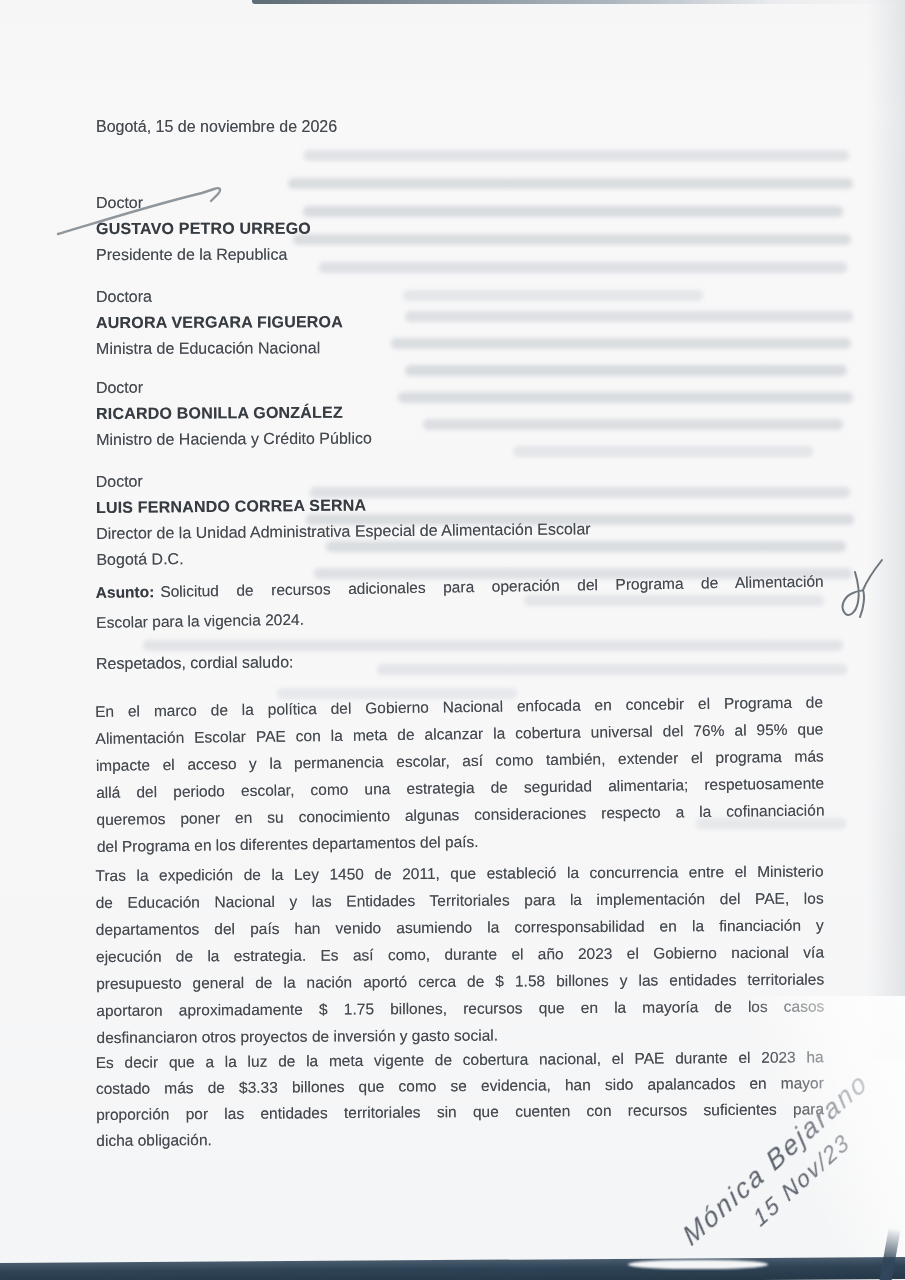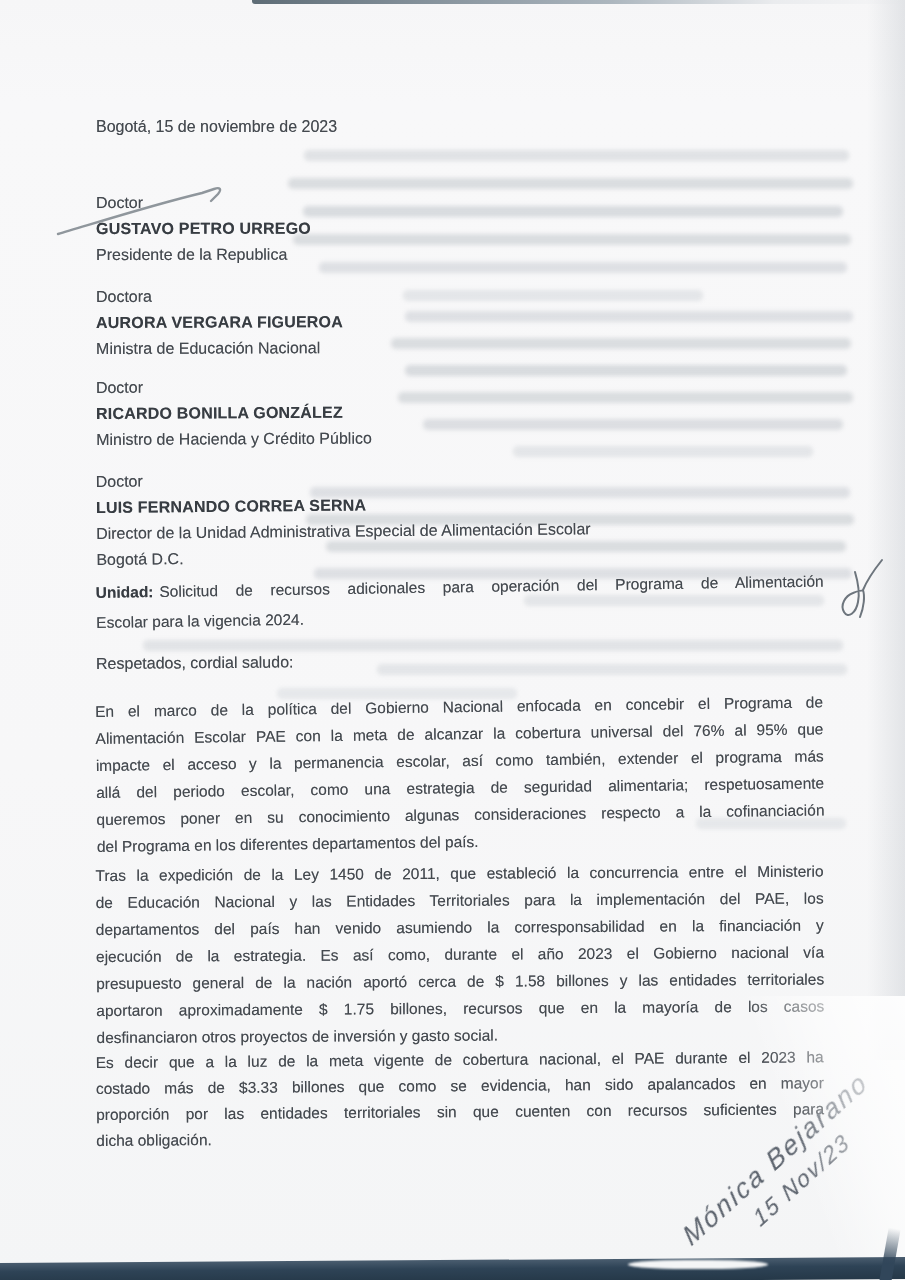--- a/index.html
+++ b/index.html
@@ -84,21 +84,21 @@
   </div>
   <div class="ghost" style="left:132px;top:640px;width:715px;">
     <i style="width:700px;margin-bottom:13px;opacity:.60;margin-right:4px;"></i>
     <i style="width:470px;margin-bottom:13px;opacity:.55;"></i>
     <i style="width:240px;opacity:.45;margin-right:330px;"></i>
   </div>
   <div class="ghost" style="left:688px;top:818px;width:158px;">
     <i style="width:150px;opacity:.45;"></i>
   </div>
 
-  <div class="t" style="top:118px;font-size:16px;">Bogotá, 15 de noviembre de 2023</div>
+  <div class="t" style="top:118px;font-size:16px;">Bogotá, 15 de noviembre de 2026</div>
 
   <div class="t addr" style="top:190px;transform:rotate(-0.1deg);transform-origin:0 50%;">
     <div>Doctor</div>
     <div class="name">GUSTAVO PETRO URREGO</div>
     <div>Presidente de la Republica</div>
   </div>
 
   <div class="t addr" style="top:284px;transform:rotate(-0.2deg);transform-origin:0 50%;">
     <div>Doctora</div>
     <div class="name">AURORA VERGARA FIGUEROA</div>
@@ -117,21 +117,21 @@
     <div>Director de la Unidad Administrativa Especial de Alimentación Escolar</div>
     <div>Bogotá D.C.</div>
   </div>
 
   <svg class="mark-svg" style="left:830px;top:552px;" width="70" height="90" viewBox="0 0 70 90">
     <path d="M52,8 C44,18 38,26 33,38 M25,20 C28,30 30,40 28,50 C26,61 18,67 14,60 C10,53 15,44 23,41 C29,38 33,39 33,38 C35,44 34,55 30,65" fill="none" stroke="#6d757d" stroke-width="2" stroke-linecap="round"></path>
   </svg>
 
   <div class="t para" style="top:578px;line-height:30px;transform:rotate(-0.9deg);transform-origin:0 50%;">
     <div class="jline">
-      <span class="bold">Unidad:</span><span>Solicitud de recursos adicionales para operación del Programa de Alimentación</span>
+      <span class="bold">Asunto:</span><span>Solicitud de recursos adicionales para operación del Programa de Alimentación</span>
     </div>
     <div class="jline last">Escolar para la vigencia 2024.</div>
   </div>
 
   <div class="t greet" style="top:655px;transform:rotate(-0.45deg);transform-origin:0 50%;">Respetados, cordial saludo:</div>
 
   <div class="t para" style="top:698px;transform:rotate(-0.75deg);transform-origin:0 50%;">
     <div class="jline">En el marco de la política del Gobierno Nacional enfocada en concebir el Programa de</div>
     <div class="jline">Alimentación Escolar PAE con la meta de alcanzar la cobertura universal del 76% al 95% que</div>
     <div class="jline">impacte el acceso y la permanencia escolar, así como también, extender el programa más</div>

